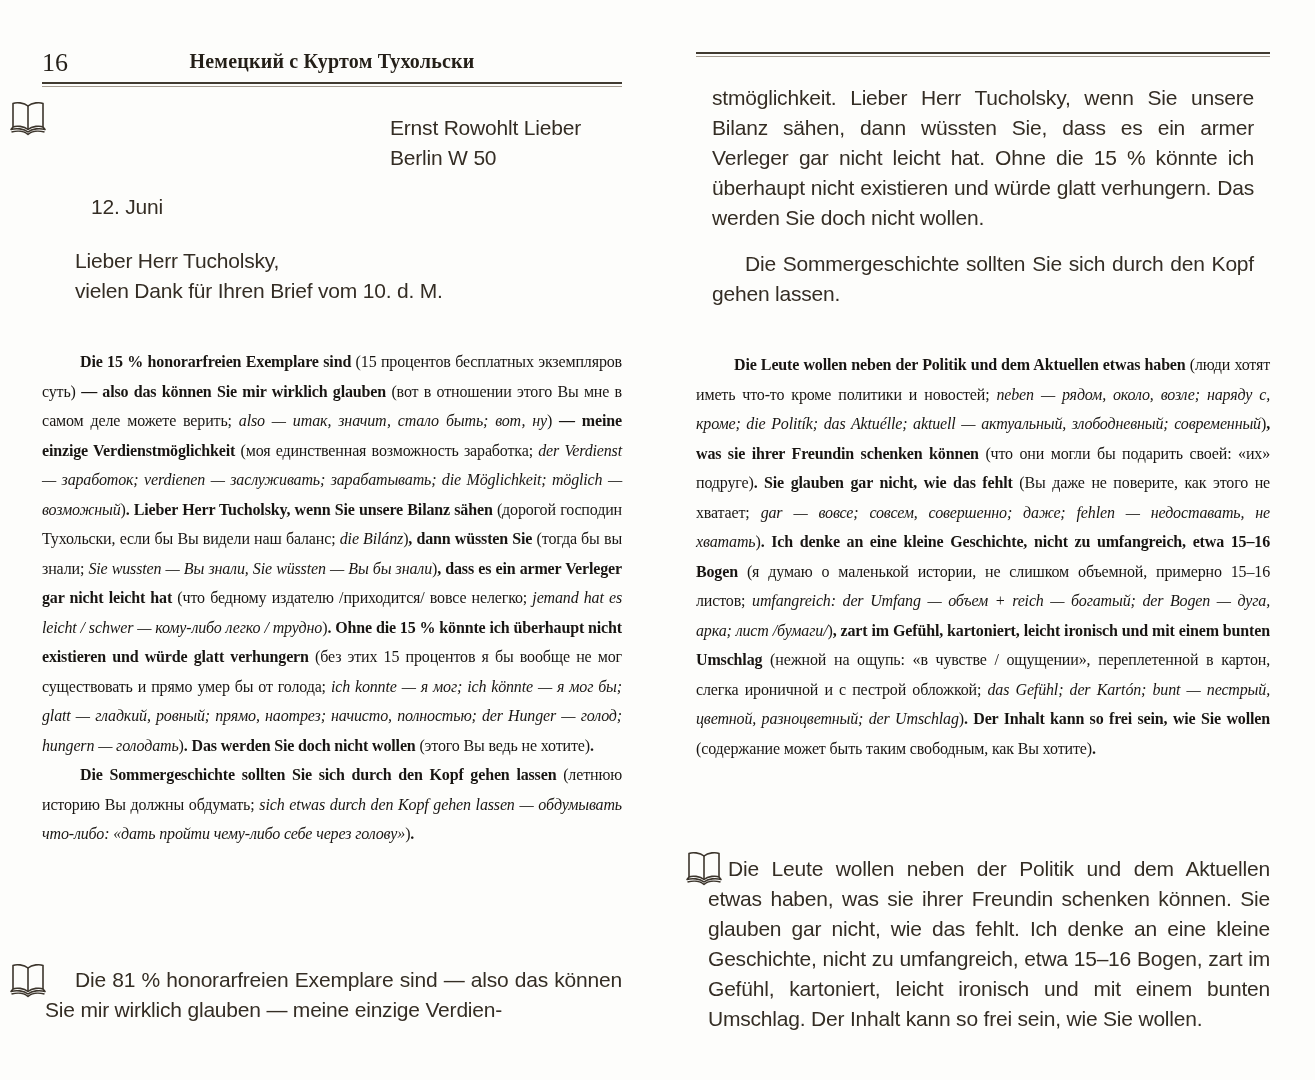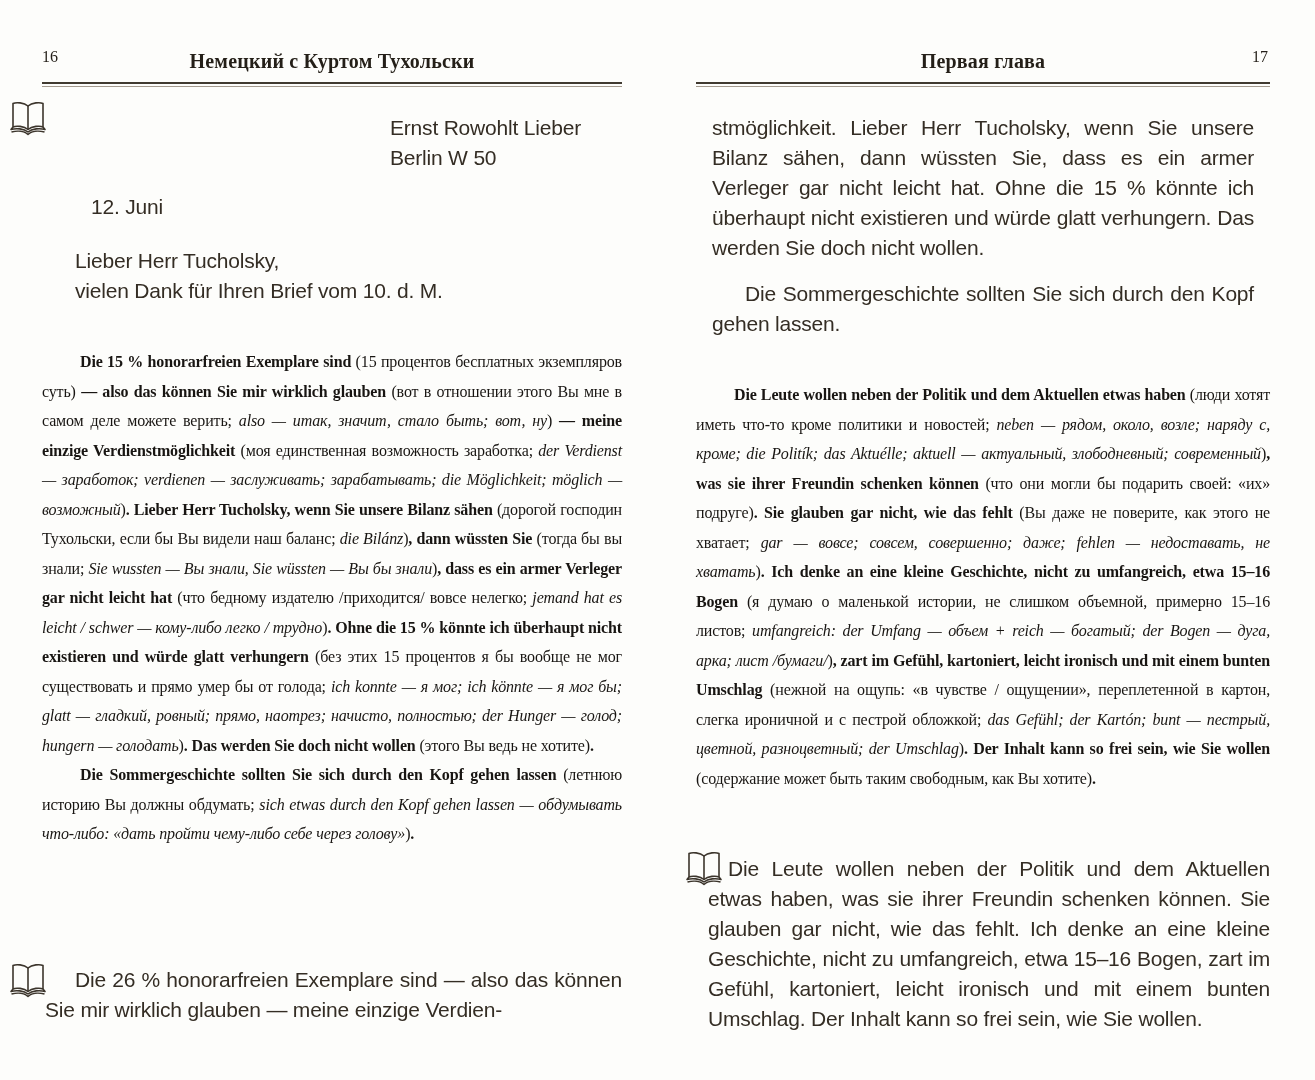--- a/index.html
+++ b/index.html
@@ -8,21 +8,21 @@
     background:#fdfdfb;
     font-family:"Liberation Serif", serif;
     color:#181512;
   }
   .page{position:absolute;top:48px;}
   .page-left{left:42px;width:580px;}
   .page-right{left:696px;width:574px;}
 
   
   .page-header{position:relative;height:30px;font-size:21px;}
-  .pg-num{position:absolute;top:0;font-size:16px;color:#241f18;}
+  .pg-num{position:absolute;top:0;font-size:26px;color:#241f18;}
   .pg-num-left{left:0;}
   .pg-num-right{right:2px;}
   .pg-title{
     position:absolute;left:0;right:0;top:2px;text-align:center;
     font-weight:bold;font-size:20px;color:#241f18;letter-spacing:.2px;
   }
   .header-rule{
     height:2px;margin-top:4px;
     border-top:2px solid #403a30;
     border-bottom:1px solid #a49b8f;
@@ -108,30 +108,26 @@
   <span class="book-icon icon-bottom-left">
     <svg width="40" height="42" viewBox="0 0 40 42" fill="none" stroke="#3c352c" stroke-width="1.6" stroke-linejoin="round">
       <path d="M20 8 C16 4.5 8 4 5 5.5 L5 29 C8 27.5 16 28 20 31.5 C24 28 32 27.5 35 29 L35 5.5 C32 4 24 4.5 20 8 Z"></path>
       <path d="M20 8 L20 31.5"></path>
       <path d="M5 29 L3 31.5 C8 30 16 30.5 20 34 C24 30.5 32 30 37 31.5 L35 29"></path>
       <path d="M3.5 34 C9 32.5 16 33 20 36.3 C24 33 31 32.5 36.5 34"></path>
     </svg>
   </span>
 
   <div class="sans letter-bottom letter-bottom-left">
-    <p>Die 26 % honorarfreien Exemplare sind — also das können Sie mir wirklich glauben — meine einzige Verdien-</p>
+    <p>Die 81 % honorarfreien Exemplare sind — also das können Sie mir wirklich glauben — meine einzige Verdien-</p>
   </div>
 </div>
 
 <div class="page page-right">
 
-  <div class="page-header">
-    <span class="pg-title">Первая глава</span>
-    <span class="pg-num pg-num-right">17</span>
-  </div>
   <div class="header-rule"></div>
 
   <div class="sans letter-top">
     <p>stmöglichkeit. Lieber Herr Tucholsky, wenn Sie unsere Bilanz sähen, dann wüssten Sie, dass es ein armer Verleger gar nicht leicht hat. Ohne die 15 % könnte ich überhaupt nicht existieren und würde glatt verhungern. Das werden Sie doch nicht wollen.</p>
     <p class="indented">Die Sommergeschichte sollten Sie sich durch den Kopf gehen lassen.</p>
   </div>
 
   <div class="study-block">
     <p><span class="seg-b">Die Leute wollen neben der Politik und dem Aktuellen etwas haben </span><span class="seg-n">(люди хотят иметь что-то кроме политики и новостей; </span><span class="seg-i">neben — рядом, около, возле; наряду с, кроме; die Politík; das Aktuélle; aktuell — актуальный, злободневный; современный</span><span class="seg-n">)</span><span class="seg-b">, was sie ihrer Freundin schenken können </span><span class="seg-n">(что они могли бы подарить своей: «их» подруге)</span><span class="seg-b">. Sie glauben gar nicht, wie das fehlt </span><span class="seg-n">(Вы даже не поверите, как этого не хватает; </span><span class="seg-i">gar — вовсе; совсем, совершенно; даже; fehlen — недоставать, не хватать</span><span class="seg-n">)</span><span class="seg-b">. Ich denke an eine kleine Geschichte, nicht zu umfangreich, etwa 15–16 Bogen </span><span class="seg-n">(я думаю о маленькой истории, не слишком объемной, примерно 15–16 листов; </span><span class="seg-i">umfangreich: der Umfang — объем + reich — богатый; der Bogen — дуга, арка; лист /бумаги/</span><span class="seg-n">)</span><span class="seg-b">, zart im Gefühl, kartoniert, leicht ironisch und mit einem bunten Umschlag </span><span class="seg-n">(нежной на ощупь: «в чувстве / ощущении», переплетенной в картон, слегка ироничной и с пестрой обложкой; </span><span class="seg-i">das Gefühl; der Kartón; bunt — пестрый, цветной, разноцветный; der Umschlag</span><span class="seg-n">)</span><span class="seg-b">. Der Inhalt kann so frei sein, wie Sie wollen </span><span class="seg-n">(содержание может быть таким свободным, как Вы хотите)</span><span class="seg-b">.</span></p>
   </div>

